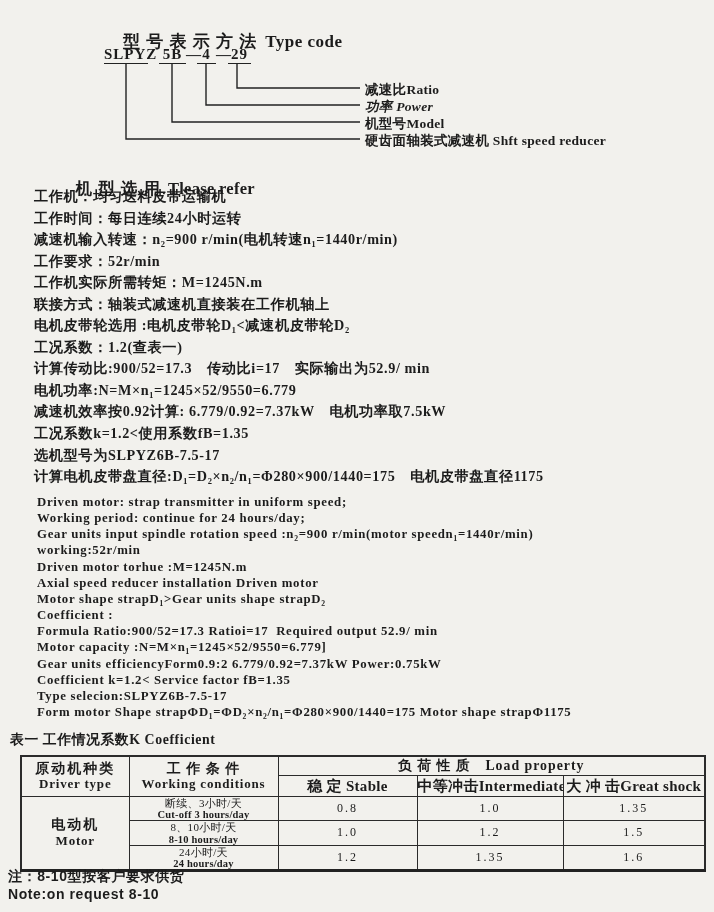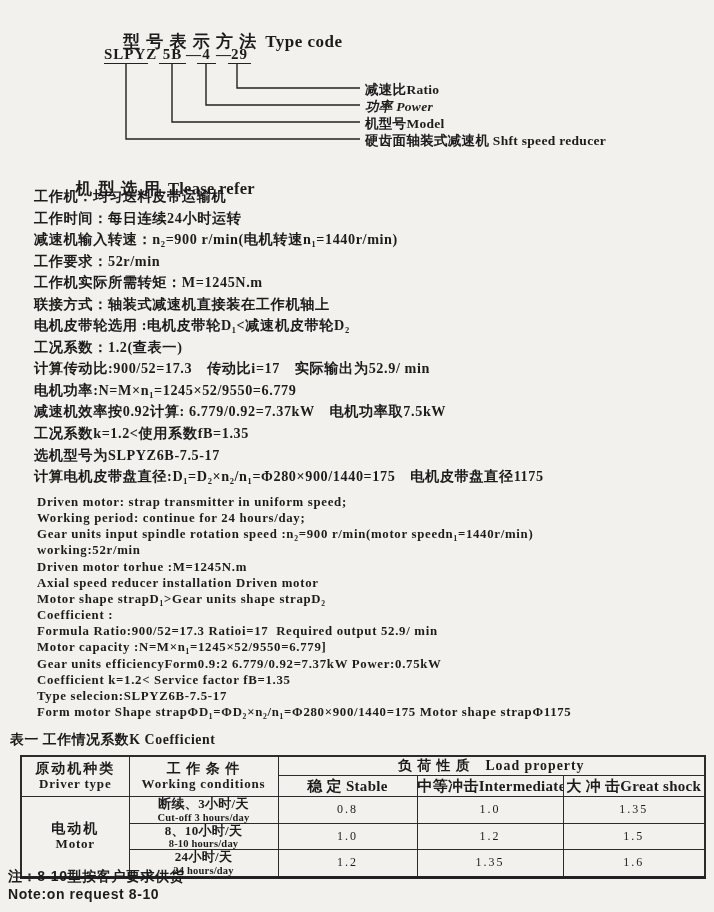--- a/index.html
+++ b/index.html
@@ -51,21 +51,21 @@
     width:684px;background:transparent;
   }
   table.coef th, table.coef td{
     border:1px solid #2b2b2b;
     text-align:center;vertical-align:middle;
     padding:0;
   }
   table.coef{border:2px solid #2b2b2b;border-bottom:3px solid #222;}
   .cell-cn{font-size:14px;font-weight:bold;letter-spacing:2px;line-height:1.15;}
   .cell-en{font-size:13px;font-weight:bold;letter-spacing:0.8px;line-height:1.15;}
-  .cond-cn{font-size:13px;font-weight:bold;line-height:1.12;letter-spacing:0.3px;}
+  .cond-cn{font-size:11px;font-weight:normal;line-height:1.12;letter-spacing:0.3px;}
   .cond-en{font-size:10.5px;font-weight:bold;line-height:1.05;letter-spacing:0.2px;}
   .load-hdr{font-size:13.8px;font-weight:bold;letter-spacing:1px;}
   .sub-hdr{font-size:15px;font-weight:bold;letter-spacing:0.3px;white-space:nowrap;overflow:hidden;}
   .val{font-size:12px;letter-spacing:2px;}
   
   .note{
     font-family:"Liberation Sans", sans-serif;
     font-size:14px;font-weight:bold;letter-spacing:0.6px;
     white-space:pre-wrap;
   }

